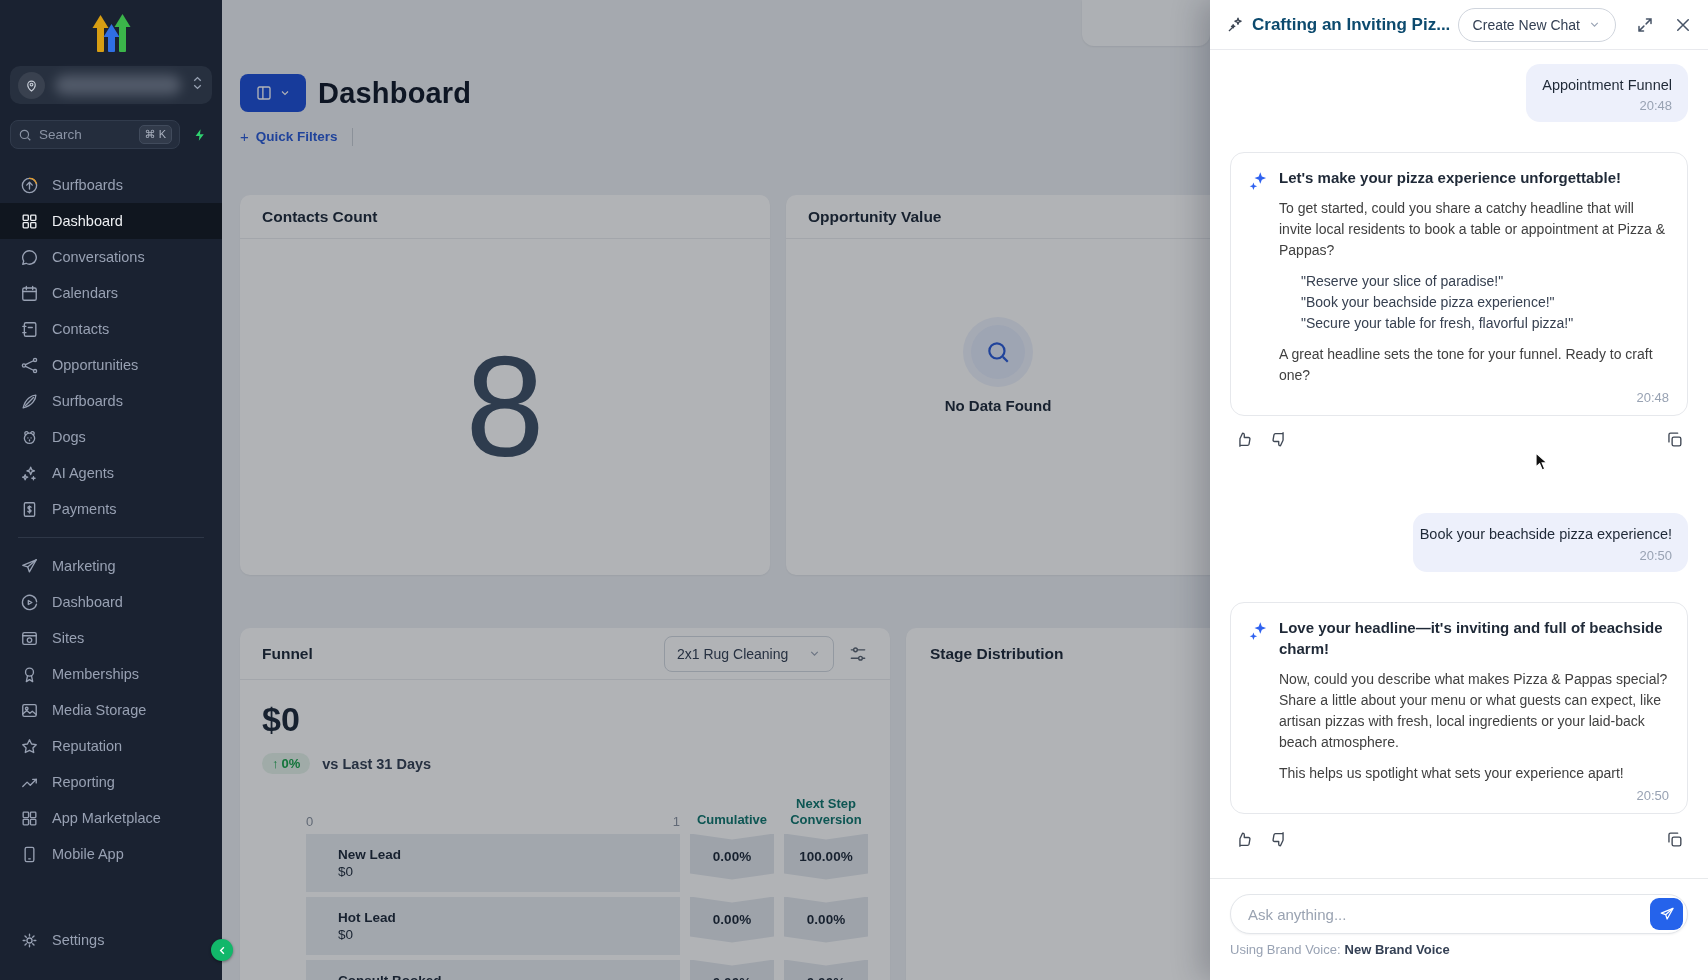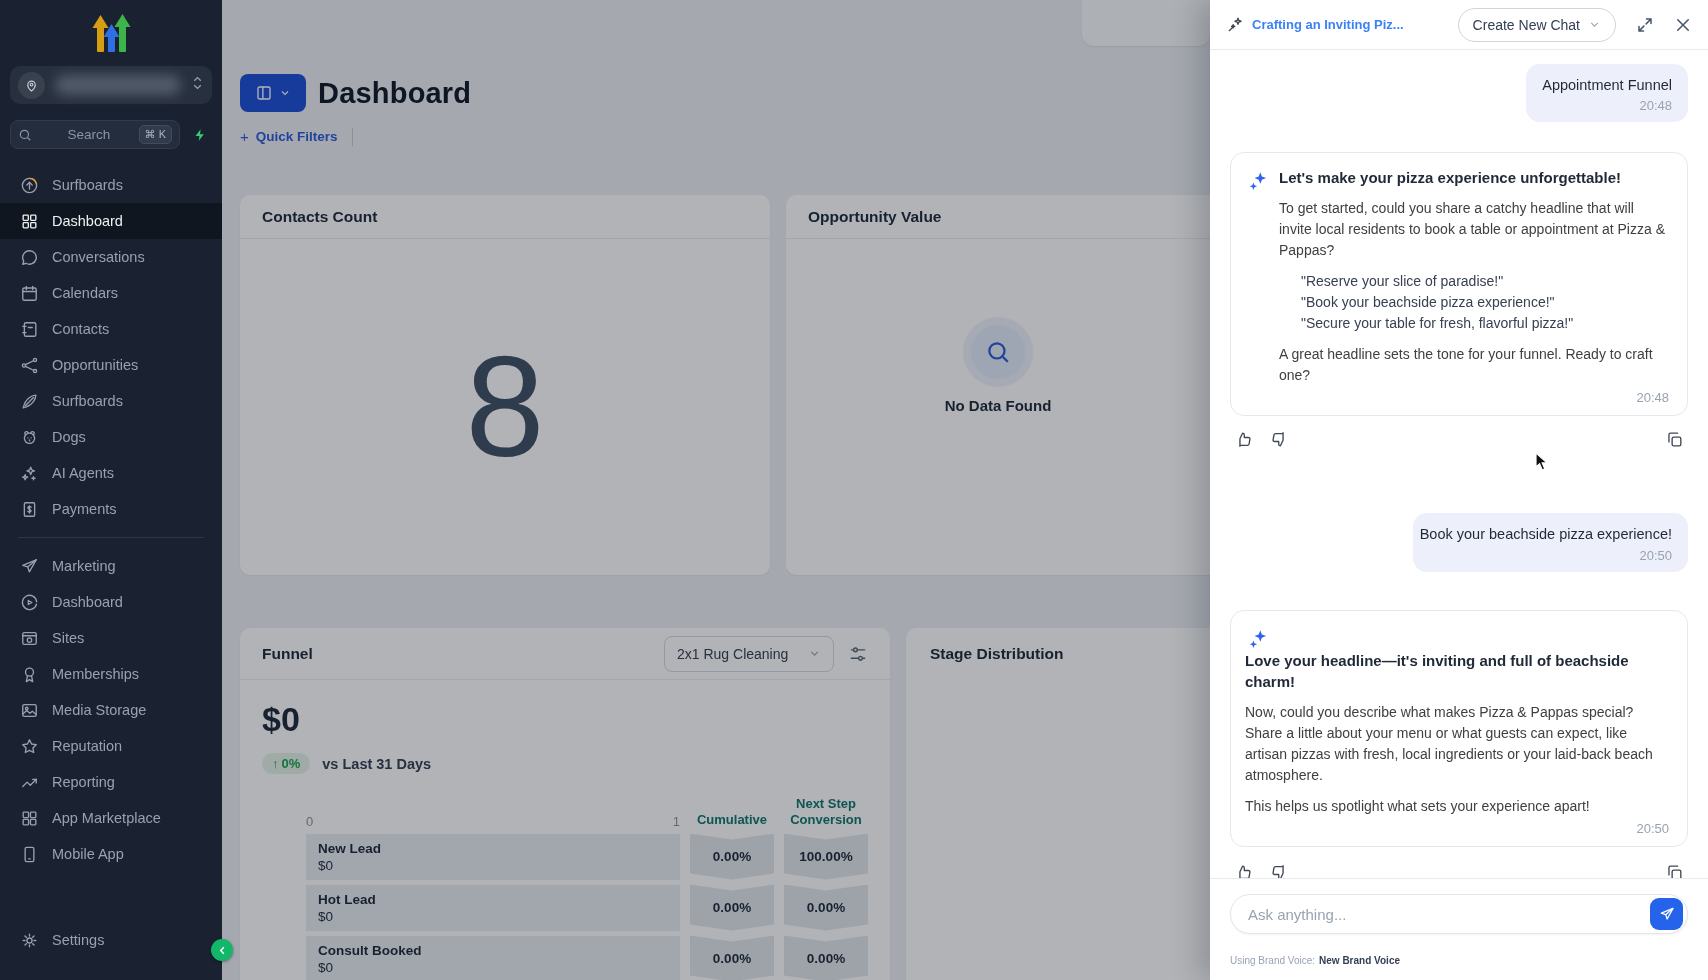--- a/index.html
+++ b/index.html
@@ -11,21 +11,21 @@
   .sidebar { position:absolute; left:0; top:0; width:222px; height:980px;
     background:#1a2231; z-index:20; display:flex; flex-direction:column; }
   .logo { margin:14px auto 6px; width:48px; height:40px; }
   .account { margin:6px 10px 0; height:38px; background:#27303f; border-radius:10px;
     display:flex; align-items:center; padding:0 8px; cursor:pointer; }
   .account .pin-circle { width:27px; height:27px; border-radius:50%; background:#39414f;
     display:flex; align-items:center; justify-content:center; flex:none; }
   .account .blur-name { flex:1; height:20px; margin:0 10px; background:#7d8594;
     opacity:.5; border-radius:10px; filter:blur(6px); }
   .account .updown { color:#98a2b3; flex:none; }
-  .search-row { margin:16px 10px 0; display:flex; align-items:center; gap:8px;text-align:center; }
+  .search-row { margin:16px 10px 0; display:flex; align-items:center; gap:8px; }
   .search-box { flex:1; height:29px; background:#242d3d; border:1px solid #313b4c;
     border-radius:8px; display:flex; align-items:center; padding:0 7px; color:#8b94a5; cursor:text; }
   .search-box .ph { flex:1; font-size:13.5px; margin-left:7px; }
   .kbd { font-size:11px; color:#aab1bf; background:#323b4b; border:1px solid #414b5c;
     border-radius:5px; padding:2px 5px; }
   .bolt-btn { width:24px; height:26px; display:flex; align-items:center; justify-content:center;
     cursor:pointer; }
   .nav { margin-top:18px; flex:1; }
   .nav-item { height:36px; display:flex; align-items:center; padding-left:20px;
     color:#98a1b3; font-size:14.5px; cursor:pointer; }
@@ -85,38 +85,38 @@
   .delta-pill { background:#e6f4ea; color:#17a34a; font-size:13px; font-weight:600;
     border-radius:11px; padding:3px 10px; display:flex; align-items:center; gap:3px; }
   .delta-caption { font-size:14.5px; color:#344054; font-weight:600; }
   .funnel-chart { margin-top:22px; }
   .fc-header { display:flex; align-items:flex-end; }
   .fc-bars-head { flex:1; margin-left:44px; display:flex; justify-content:space-between;
     font-size:13px; color:#8a93a1; }
   .fc-col-head { width:84px; margin-left:10px; text-align:center; font-size:13px; font-weight:700;
     color:#0f766e; line-height:1.25; }
   .fc-row { display:flex; margin-top:5px; }
-  .fc-bar { flex:1; margin-left:44px; background:#e9edf2; height:46px; display:flex;
-    flex-direction:column; justify-content:center; padding-left:12px; }
+  .fc-bar { flex:1; margin-left:44px; background:#e9edf2; height:58px; display:flex;
+    flex-direction:column; justify-content:center; padding-left:32px; }
   .fc-bar .stage { font-size:13.5px; font-weight:600; color:#1d2939; }
   .fc-bar .val { font-size:13.5px; color:#1d2939; margin-top:2px; }
   .ribbon { width:84px; margin-left:10px; height:46px; background:#e4e8ee;
     clip-path:polygon(0 0,50% 13%,100% 0,100% 87%,50% 100%,0 87%);
     display:flex; align-items:center; justify-content:center;
     font-size:13.5px; font-weight:600; color:#1d2939; }
   .card-stage { left:684px; top:628px; width:530px; height:420px; }
   .stage-head { height:52px; display:flex; align-items:center; padding:0 24px; }
 
   
   .panel { position:absolute; left:1210px; top:0; width:498px; height:980px; background:#fff;
     z-index:100; box-shadow:-10px 0 28px rgba(16,24,40,.22); display:flex; flex-direction:column; }
   .panel-head { height:50px; flex:none; border-bottom:1px solid #e9eaee; display:flex;
     align-items:center; padding:0 16px; }
   .panel-head .wand { width:18px; height:18px; color:#3d4654; margin-right:8px; flex:none; }
-  .panel-title { font-size:13px; font-weight:700; color:#3b82f6; flex:1; white-space:nowrap;
+  .panel-title { font-size:17px; font-weight:700; color:#0c4a6e; flex:1; white-space:nowrap;
     overflow:hidden; }
   .new-chat-btn { height:34px; border:1px solid #d0d5dd; border-radius:17px; background:#fff;
     display:flex; align-items:center; gap:8px; padding:0 14px; font-size:14px; color:#344054;
     cursor:pointer; flex:none; }
   .icon-btn { width:18px; height:18px; color:#475467; margin-left:20px; cursor:pointer; flex:none; }
   .messages { flex:1; overflow:hidden; padding:14px 20px 0; display:flex; flex-direction:column;
     position:relative; }
   .bubble { align-self:flex-end; background:#edf0fb; border-radius:14px; padding:11px 16px 9px;
     max-width:330px; }
   .bubble .b-text { font-size:14.5px; color:#1f2937; line-height:1.4; }
@@ -136,21 +136,21 @@
   .fb-spacer { flex:1; }
   .cursor { position:absolute; right:158px; top:402px; width:15px; height:20px; z-index:5; }
   .input-section { flex:none; height:102px; border-top:1px solid #e8eaec; }
   .ask-wrap { margin:15px 20px 0; position:relative; height:48px; }
   .ask-input { width:100%; height:40px; border:1px solid #e3e6ea; border-radius:21px;
     padding:0 52px 0 17px; font-size:15px; color:#1f2937; outline:none;
     box-shadow:0 1px 2px rgba(16,24,40,.05); font-family:"Liberation Sans",sans-serif; }
   .ask-input::placeholder { color:#9aa3b2; }
   .send-btn { position:absolute; right:5px; top:4px; width:33px; height:32px; border-radius:9px;
     background:#2563eb; display:flex; align-items:center; justify-content:center; cursor:pointer; }
-  .brand-voice { margin:13px 20px 0; font-size:10px; color:#98a2b3; }
+  .brand-voice { margin:0 20px 0; font-size:13px; color:#98a2b3; }
   .brand-voice b { color:#344054; font-weight:700; margin-left:4px; }
 </style>
 </head>
 <body>
 
 <div id="screen">
 
   <div class="main">
     <div class="top-float"></div>
 
@@ -599,21 +599,21 @@
         <svg width="15" height="20" viewBox="0 0 15 20">
             <path d="M1 1v14l3.6-3.2L7.2 18l2.6-1.1-2.6-6H12z" fill="#111" stroke="#fff" stroke-width="1.2"></path>
           </svg>
       </span>
 
       <div class="bubble" style="margin-top:64px;padding-left:7px;">
         <div class="b-text">Book your beachside pizza experience!</div>
         <div class="b-time">20:50</div>
       </div>
 
-      <div class="ai-card" style="margin-top:38px;flex-direction:column;">
+      <div class="ai-card" style="margin-top:30px;">
         <span class="ai-avatar">
           <svg viewBox="0 0 24 24">
               <path d="M14.5 2.5l1.7 4.6 4.6 1.7-4.6 1.7-1.7 4.6-1.7-4.6-4.6-1.7 4.6-1.7z" fill="#2f62f0"></path>
               <path d="M7 13.5l1.1 3 3 1.1-3 1.1-1.1 3-1.1-3-3-1.1 3-1.1z" fill="#2f62f0"></path>
             </svg>
         </span>
         <div class="ai-content">
           <div class="ai-title">Love your headline—it's inviting and full of beachside charm!</div>
           <div class="ai-p">Now, could you describe what makes Pizza &amp; Pappas special? Share a little about your menu or what guests can expect, like artisan pizzas with fresh, local ingredients or your laid-back beach atmosphere.</div>
           <div class="ai-p">This helps us spotlight what sets your experience apart!</div>

